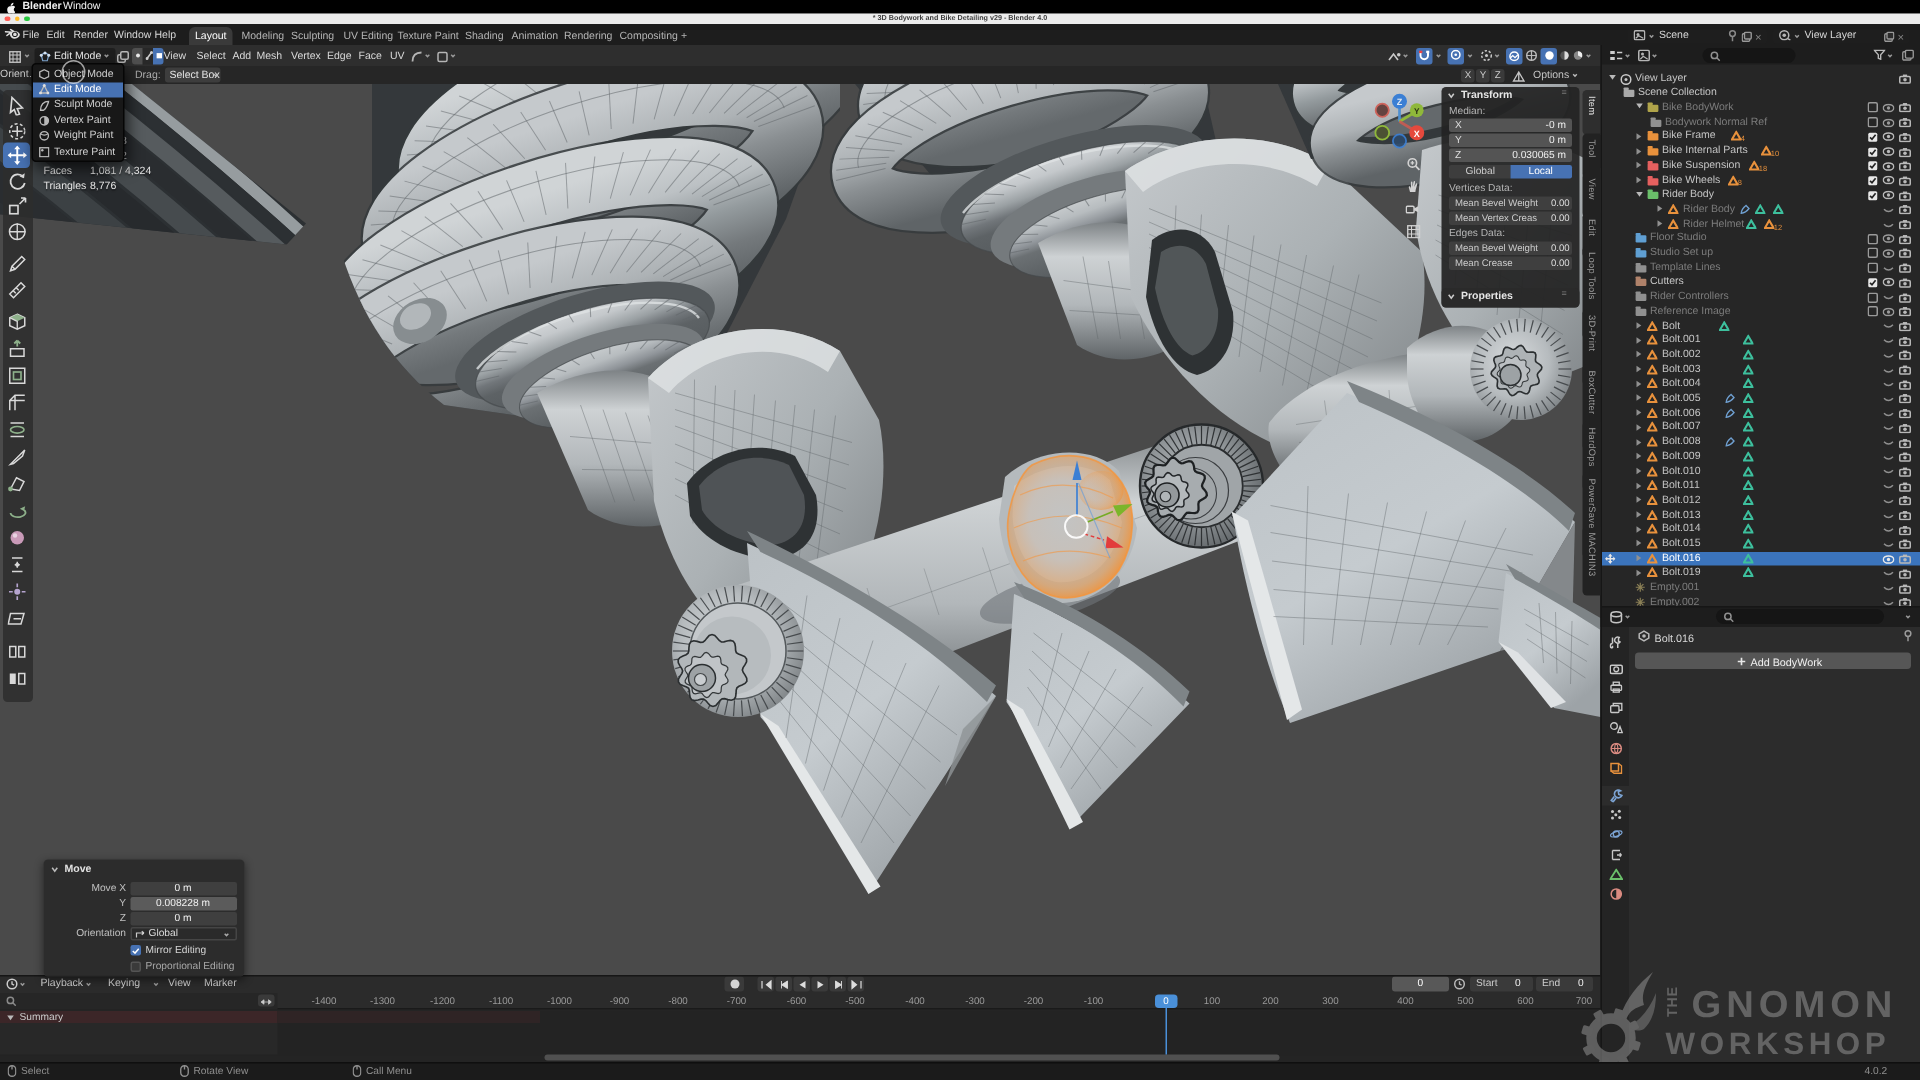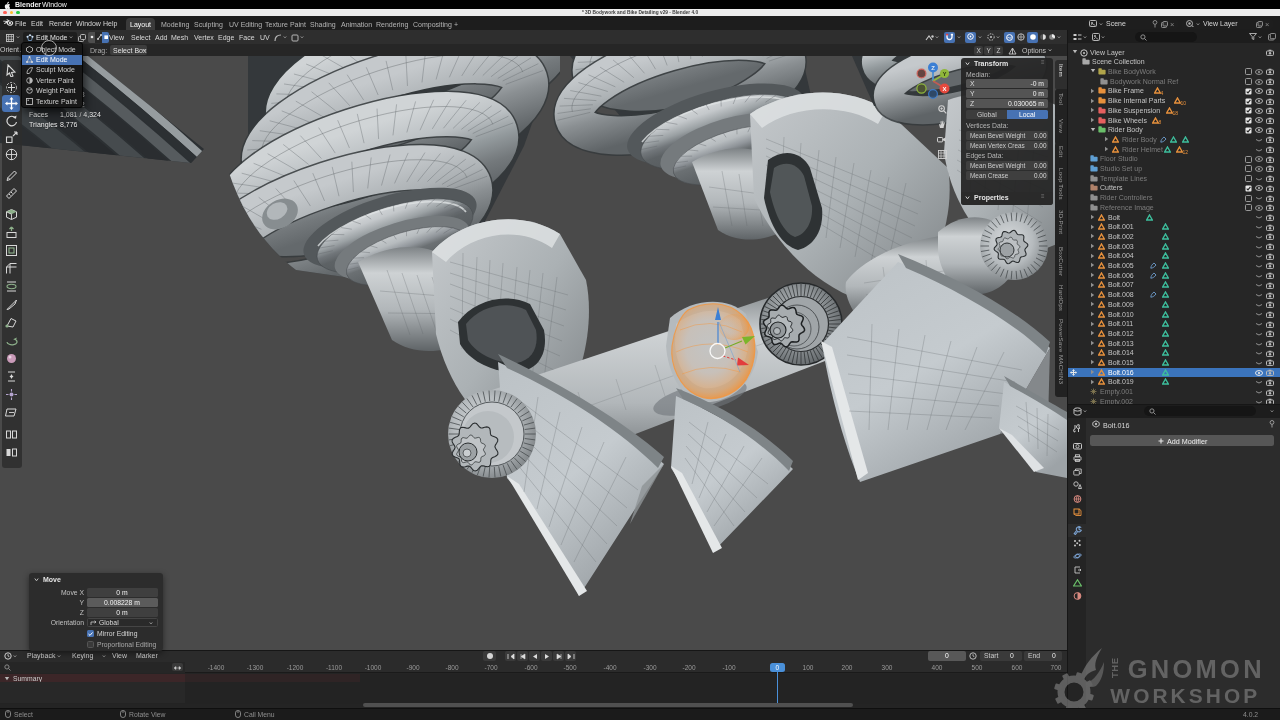--- a/index.html
+++ b/index.html
@@ -2527,21 +2527,21 @@
     <span class="abs" style="left:201px;top:16px;">
       <svg width="6" height="8" viewBox="0 0 6 8" style="display:block;">
         <circle cx="3" cy="2.4" r="1.9" fill="none" stroke="#9a9a9a" stroke-width="1"></circle>
         <line x1="3" y1="4.2" x2="3" y2="7.5" stroke="#9a9a9a" stroke-width="1"></line>
       </svg>
     </span>
     <div class="abs" style="left:22px;top:31px;width:184px;height:11px;background:#565656;border-radius:2.5px;"></div>
     <svg class="abs" style="left:90px;top:33.5px;" width="6" height="6" viewBox="0 0 6 6">
       <path d="M3,0.5 L3,5.5 M0.5,3 L5.5,3" stroke="#e8e8e8" stroke-width="1.1"></path>
     </svg>
-    <span class="abs" style="left:99px;top:33px;font-size:7.2px;color:#f0f0f0;">Add Modifier</span>
+    <span class="abs" style="left:99px;top:33px;font-size:7.2px;color:#f0f0f0;">Add BodyWork</span>
   </div>
 <div id="timeline">
     <div class="abs" style="left:0px;top:0px;width:1067px;height:11.5px;background:#2b2b2b;"></div>
     <span class="abs" style="left:4px;top:1.5px;">
       <svg width="8" height="8" viewBox="0 0 8 8" style="display:block;">
         <circle cx="4" cy="4" r="3.2" fill="none" stroke="#cccccc" stroke-width="1"></circle>
         <path d="M4,2.2 L4,4 L5.4,4.8" fill="none" stroke="#cccccc" stroke-width="0.9"></path>
       </svg>
     </span>
     <span class="abs" style="left:13px;top:3.5px;">

